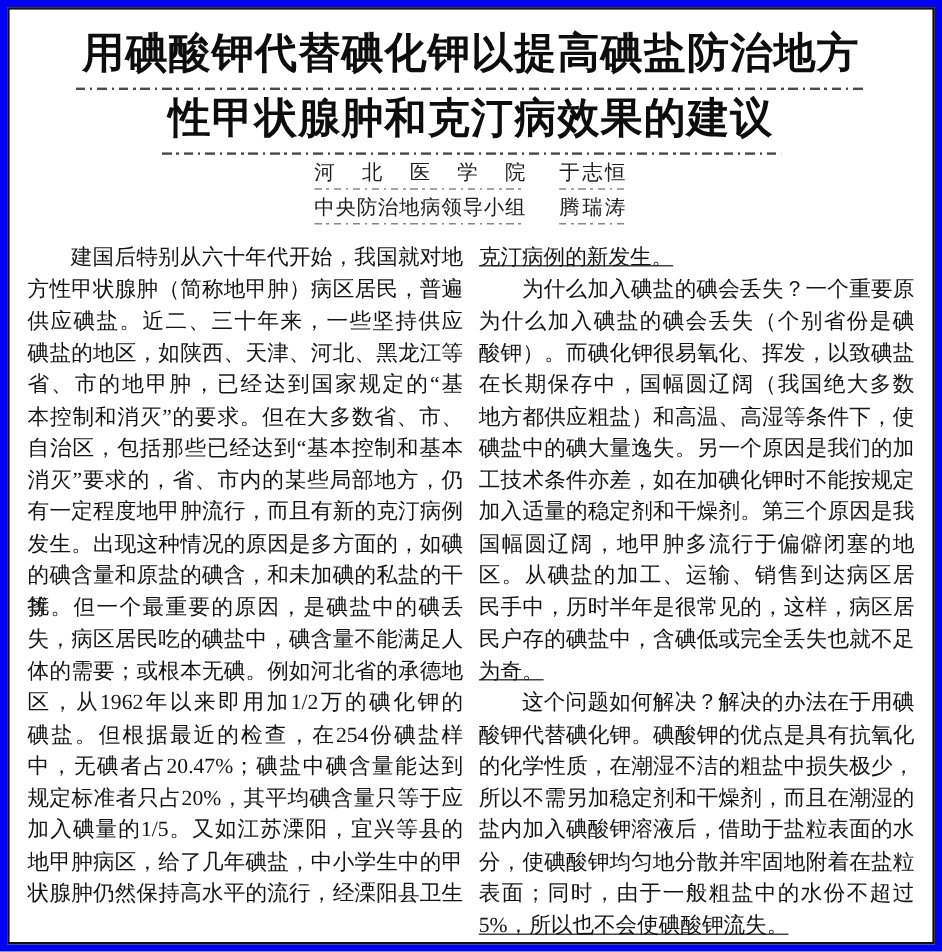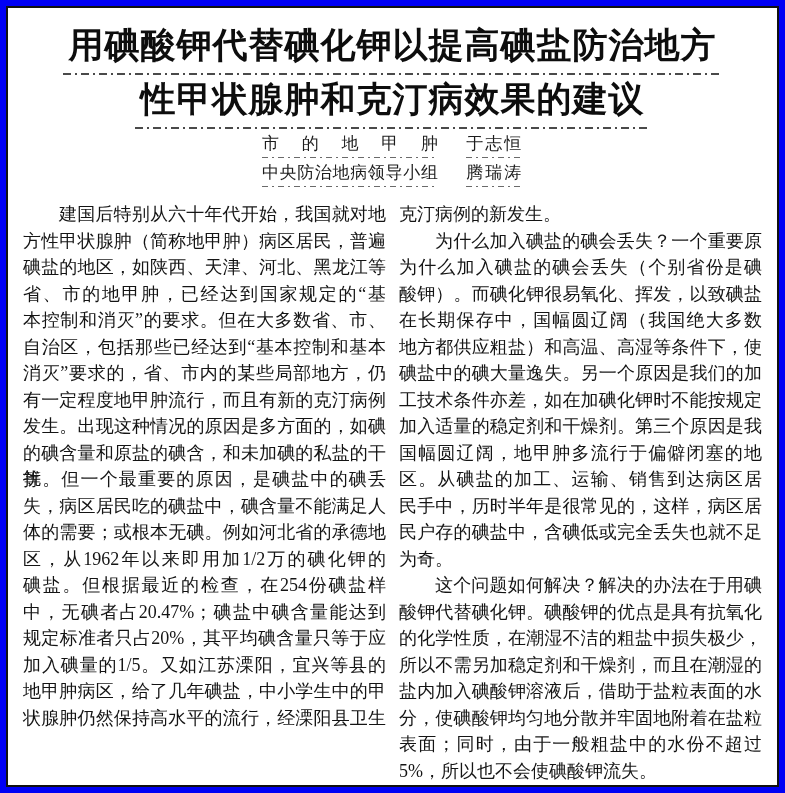--- a/index.html
+++ b/index.html
@@ -72,48 +72,49 @@
   .bodyline {
     font-size: 18px;
     line-height: 26.5px;
     height: 26.5px;
     text-align: justify;
     text-align-last: justify;
     text-justify: inter-character;
     color: #141414;
   }
   .bodyline.indent { text-indent: 2em; }
-  .bodyline.par-end { text-align-last: left; }
+  .bodyline.par-end { text-align-last: left; text-decoration: underline; }
 </style>
 </head>
 <body>
 
 <div class="frame">
   <div class="inner">
 
     <h1 class="title">
       <span class="title-line">用碘酸钾代替碘化钾以提高碘盐防治地方</span>
       <span class="title-line">性甲状腺肿和克汀病效果的建议</span>
     </h1>
 
     <div class="authors">
       <div class="author-row">
-        <span class="affil">市的地甲肿</span>
+        <span class="affil">河北医学院</span>
         <span class="aname">于志恒</span>
       </div>
       <div class="author-row">
         <span class="affil">中央防治地病领导小组</span>
         <span class="aname">腾瑞涛</span>
       </div>
     </div>
 
     <div class="columns">
       <div class="column">
           <div class="bodyline indent">建国后特别从六十年代开始，我国就对地</div>
           <div class="bodyline">方性甲状腺肿（简称地甲肿）病区居民，普遍</div>
+          <div class="bodyline">供应碘盐。近二、三十年来，一些坚持供应</div>
           <div class="bodyline">碘盐的地区，如陕西、天津、河北、黑龙江等</div>
           <div class="bodyline">省、市的地甲肿，已经达到国家规定的“基</div>
           <div class="bodyline">本控制和消灭”的要求。但在大多数省、市、</div>
           <div class="bodyline">自治区，包括那些已经达到“基本控制和基本</div>
           <div class="bodyline">消灭”要求的，省、市内的某些局部地方，仍</div>
           <div class="bodyline">有一定程度地甲肿流行，而且有新的克汀病例</div>
           <div class="bodyline">发生。出现这种情况的原因是多方面的，如碘</div>
           <div class="bodyline">的碘含量和原盐的碘含，和未加碘的私盐的干扰</div>
           <div class="bodyline">等。但一个最重要的原因，是碘盐中的碘丢</div>
           <div class="bodyline">失，病区居民吃的碘盐中，碘含量不能满足人</div>

